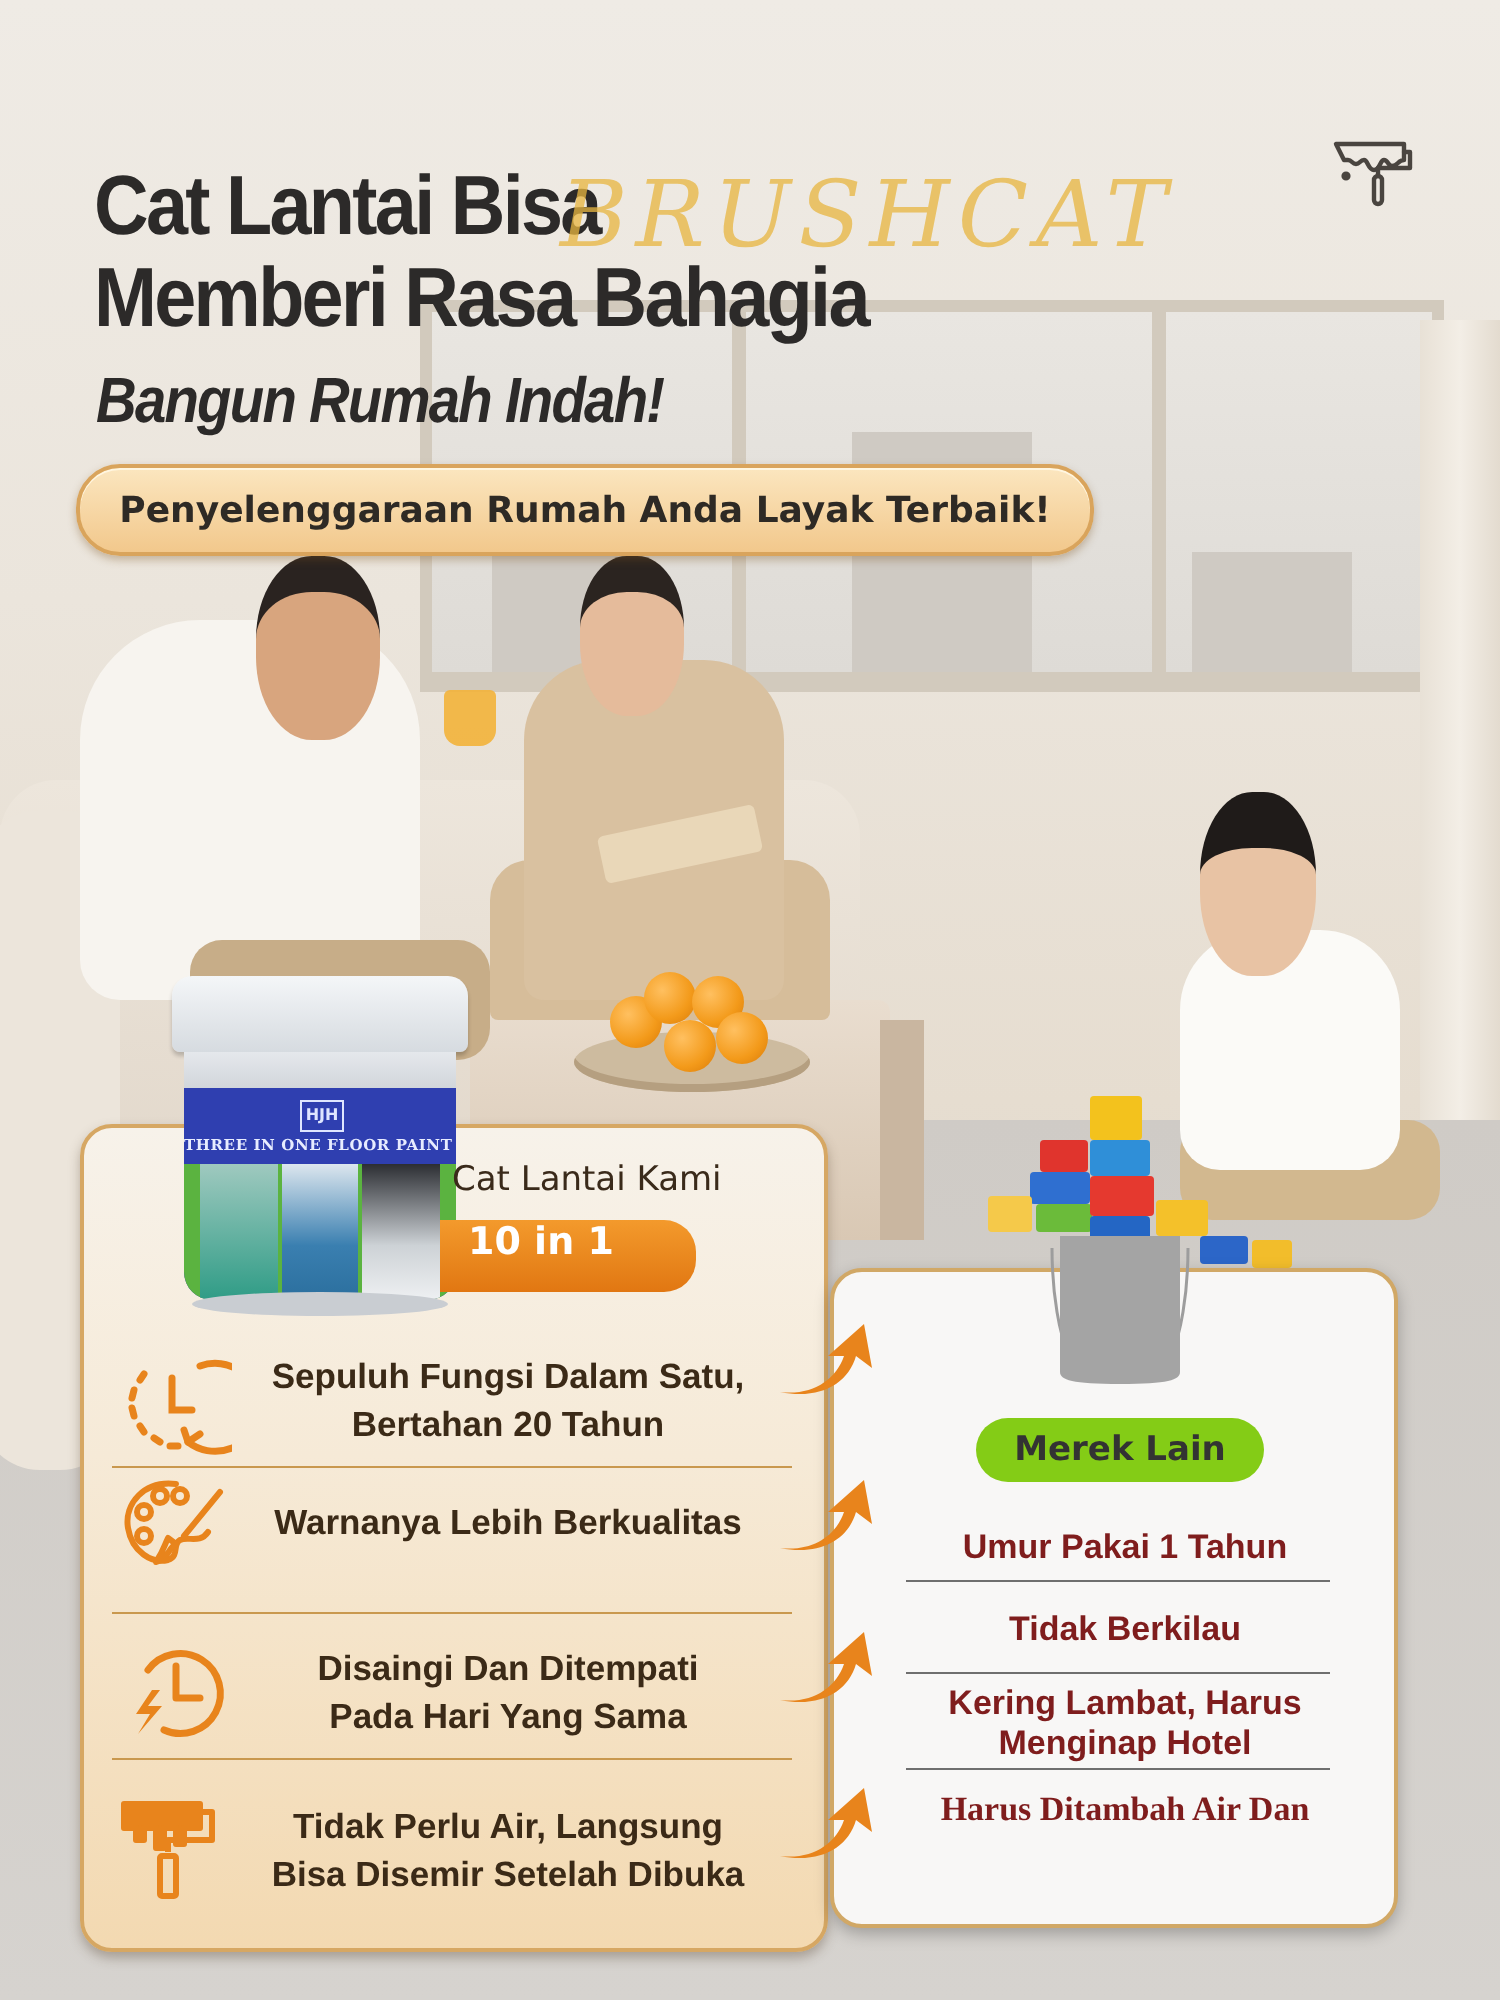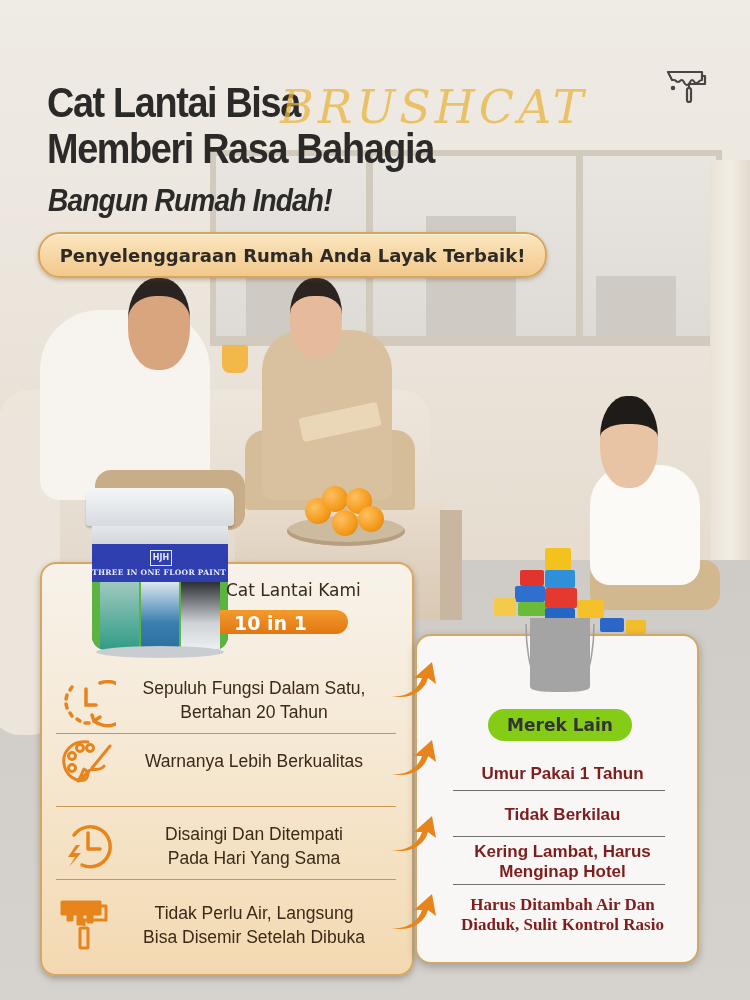--- a/index.html
+++ b/index.html
@@ -75,27 +75,27 @@
   .bucket .label .photos { position: absolute; left: 0; right: 0; top: 38px; bottom: 0; display: flex;
     background: #5bb340; padding: 0 8px; gap: 2px; }
   .photos .ph { flex: 1; }
   .ph1 { background: linear-gradient(180deg,#9fc9bf,#2f9c86); }
   .ph2 { background: linear-gradient(180deg,#dce6ee,#3a7fb0 60%,#2b6f9e); }
   .ph3 { background: linear-gradient(180deg,#2c2e33,#cdd2d6 60%,#eef0f2); }
   .bucket .base { position: absolute; left: 10px; top: 158px; width: 128px; height: 12px; border-radius: 50%;
     background: #c9cdd2; }
 
   .our-label { position: absolute; left: 226px; top: 580px; font-size: 17px; color: #3a2a1a; font-family: "DejaVu Sans", sans-serif; }
-  .badge-10in1 { position: absolute; left: 220px; top: 610px; width: 128px; height: 24px; border-radius: 0 16px 16px 0;
-    background: linear-gradient(180deg,#f39a2c,#e17712); display: flex; align-items: flex-end; padding-left: 14px; box-sizing: border-box; }
+  .badge-10in1 { position: absolute; left: 220px; top: 610px; width: 128px; height: 36px; border-radius: 0 16px 16px 0;
+    background: linear-gradient(180deg,#f39a2c,#e17712); display: flex; align-items: flex-start; padding-left: 14px; box-sizing: border-box; }
   .badge-10in1 span { font-family: "DejaVu Sans", sans-serif; font-weight: bold; font-size: 19px; color: #fff; }
 
   .feat { position: absolute; left: 58px; width: 340px; display: flex; align-items: center; }
   .feat .ico { width: 58px; height: 58px; flex: none; }
-  .feat .txt { flex: 1; text-align: center; font-family: "Liberation Sans", sans-serif; font-weight: normal;
+  .feat .txt { flex: 1; text-align: center; font-family: "Liberation Sans", sans-serif; font-weight: bold;
     font-size: 17.5px; line-height: 24px; color: #3b2a17; margin-left: -6px; }
   .sep { position: absolute; left: 56px; width: 340px; height: 1px; background: #c9984e; }
 
   
   .card-right { position: absolute; left: 415px; top: 634px; width: 280px; height: 326px; border-radius: 16px;
     background: #f8f7f6; border: 2px solid #d1a866; box-shadow: 0 3px 8px rgba(0,0,0,.25); }
   .gray-bucket { position: absolute; left: 522px; top: 618px; width: 76px; height: 76px; }
   .merek { position: absolute; left: 488px; top: 709px; width: 144px; height: 32px; border-radius: 16px;
     background: #84cc16; display: flex; align-items: center; justify-content: center; }
   .merek span { font-family: "DejaVu Sans", sans-serif; font-weight: bold; font-size: 17px; color: #333; }
@@ -269,21 +269,20 @@
   <div>Tidak Berkilau</div>
 </div>
 <div class="cmp-sep" style="top:836px;"></div>
 <div class="cmp" style="top:842px;">
   <div>Kering Lambat, Harus</div>
   <div>Menginap Hotel</div>
 </div>
 <div class="cmp-sep" style="top:884px;"></div>
 <div class="cmp" style="top:895px;font-family:Liberation Serif, serif;">
   <div>Harus Ditambah Air Dan</div>
-  <div>Diaduk, Sulit Kontrol Rasio</div>
 </div>
 
 <svg class="arrow" style="left:388px;top:660px;" viewBox="0 0 50 40">
   <path d="M2 36 C18 38 30 30 34 18 L26 18 L44 2 L48 24 L40 18 C36 32 22 40 2 36 Z" fill="#e8841c"></path>
 </svg>
 <svg class="arrow" style="left:388px;top:738px;" viewBox="0 0 50 40">
   <path d="M2 36 C18 38 30 30 34 18 L26 18 L44 2 L48 24 L40 18 C36 32 22 40 2 36 Z" fill="#e8841c"></path>
 </svg>
 <svg class="arrow" style="left:388px;top:814px;" viewBox="0 0 50 40">
   <path d="M2 36 C18 38 30 30 34 18 L26 18 L44 2 L48 24 L40 18 C36 32 22 40 2 36 Z" fill="#e8841c"></path>

